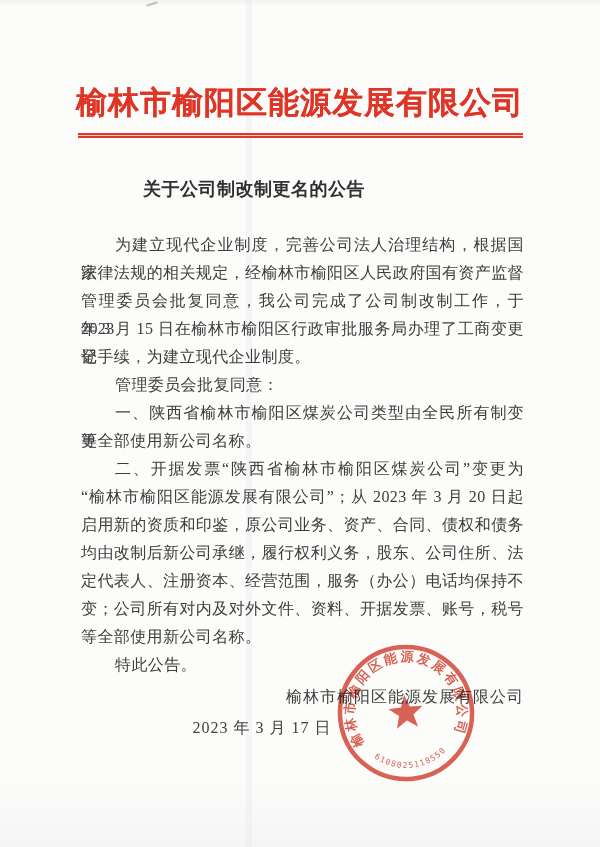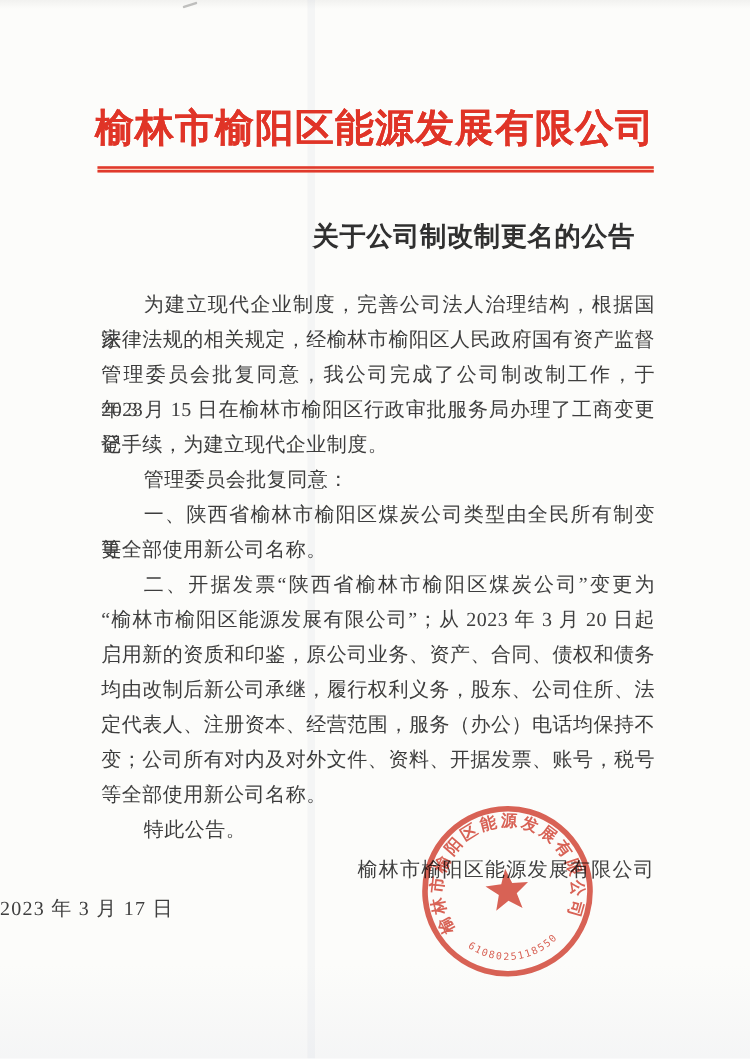--- a/index.html
+++ b/index.html
@@ -30,21 +30,21 @@
     letter-spacing:1px;white-space:nowrap;color:#e03427;
     text-shadow:0 0 .5px #e03427;
   }
   .red-rule{
     position:absolute;top:133px;left:78px;width:445px;height:1px;
     border-top:2px solid #e0392c;border-bottom:2px solid #e0392c;
     background:rgba(240,120,60,.35);
   }
   .doc-title{
     position:absolute;top:176px;left:0;width:508px;
-    text-align:right;font-size:21px;line-height:26px;font-weight:bold;
+    text-align:center;font-size:18px;line-height:26px;font-weight:bold;
     letter-spacing:.5px;color:#303030;
   }
   .body-block{
     position:absolute;top:231px;left:81px;width:443px;
     font-size:16px;color:#3d3d3d;
   }
   .line{
     height:28px;line-height:28px;white-space:nowrap;
     letter-spacing:.4px;
   }
@@ -56,21 +56,21 @@
     text-justify:inter-character;
   }
   .line.ind{ text-indent:34px; }
   .sign-company{
     position:absolute;top:688px;left:0;width:524px;
     text-align:right;font-size:16px;line-height:18px;letter-spacing:1px;
     color:#3f3f3f;
   }
   .sign-date{
     position:absolute;top:719px;left:0;width:524px;
-    text-align:left;padding-right:37px;box-sizing:content-box;
+    text-align:center;padding-right:37px;box-sizing:content-box;
     font-size:16px;line-height:18px;letter-spacing:1px;color:#3f3f3f;
   }
   .seal{
     position:absolute;left:331px;top:638px;width:150px;height:150px;
     opacity:.8;
     transform:rotate(-6deg);
     mix-blend-mode:multiply;
     pointer-events:none;
   }
   .seal text{

